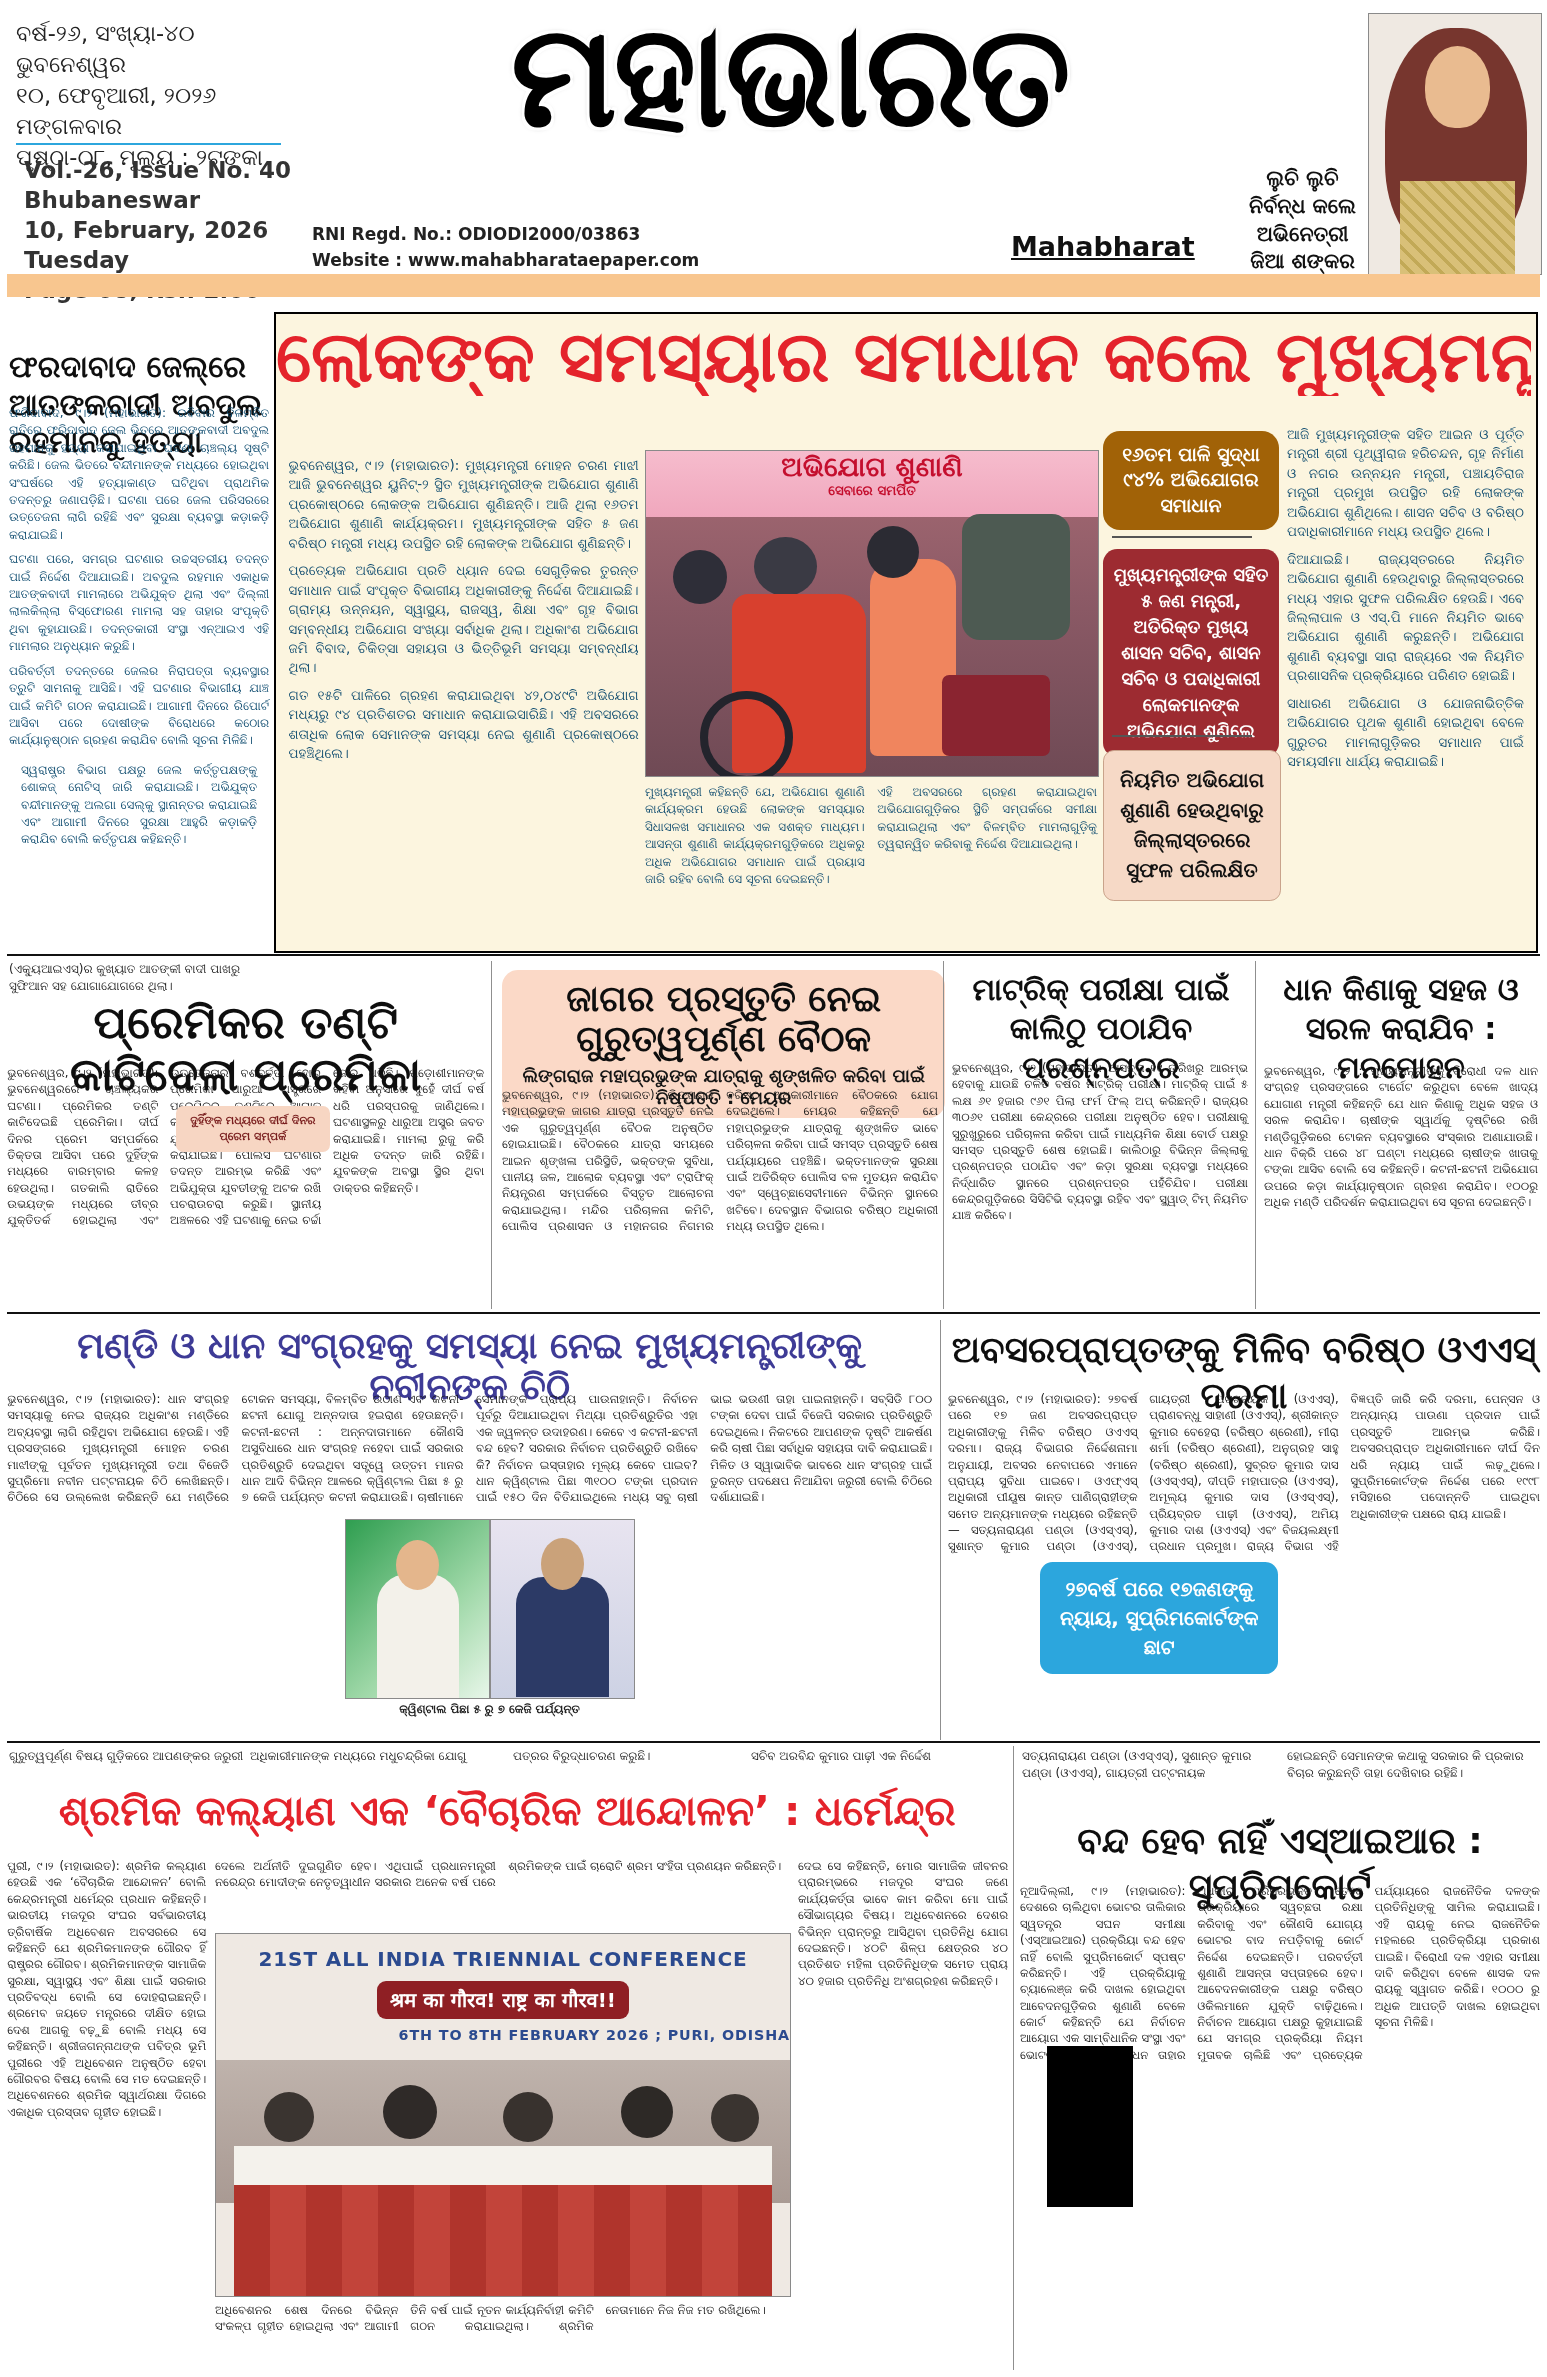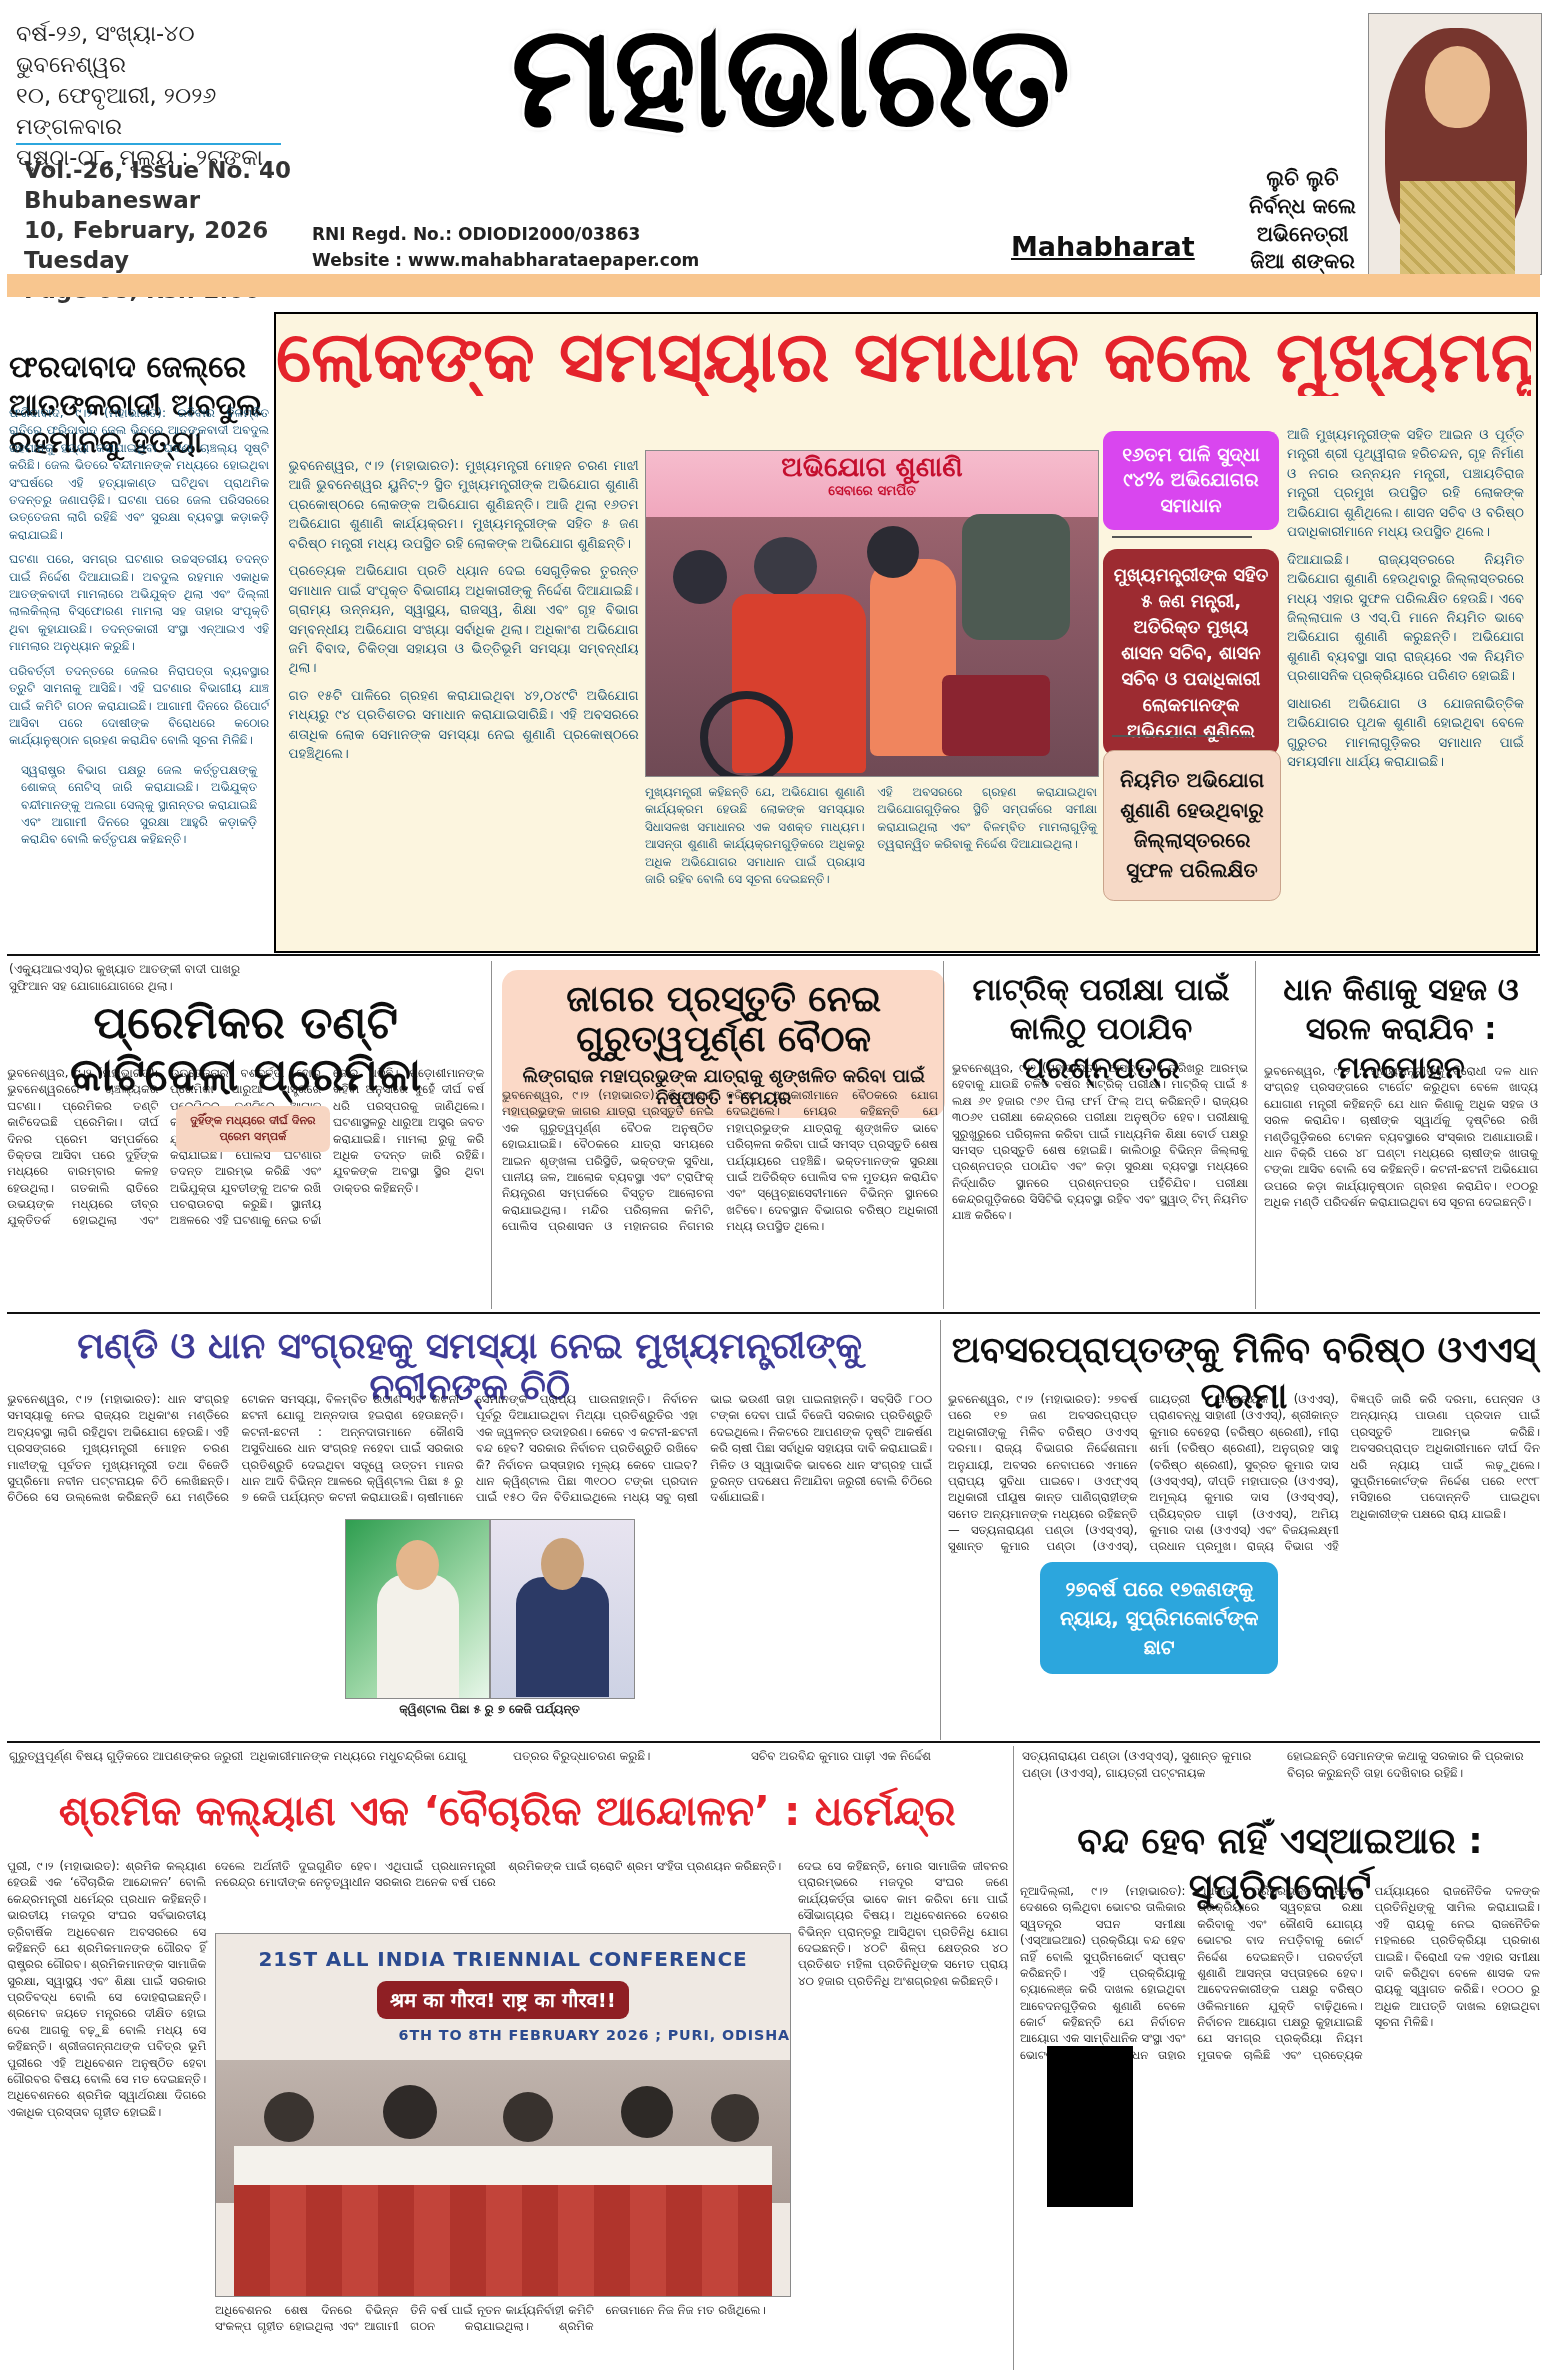--- a/index.html
+++ b/index.html
@@ -21,21 +21,21 @@
   .name-en{font-size:27px;font-weight:bold;text-decoration:underline;color:#111;}
   .promo-cap{font-size:20.6px;font-weight:bold;text-align:center;line-height:1.35;white-space:pre-line;color:#111;}
   .orange-bar{background:#f8c68f;height:23px;}
   .main-box{border:2.7px solid #000;background:#fcf5df;}
   .main-headline{font-size:70px;font-weight:900;color:#e4232b;text-align:center;line-height:1.1;white-space:nowrap;}
   .h-black-lg{font-size:45px;font-weight:900;color:#0e0e0e;text-align:center;line-height:1.15;}
   .h-black-md{font-size:30.5px;font-weight:900;color:#0e0e0e;text-align:center;line-height:1.28;}
   .h-black-sm{font-size:30px;font-weight:900;color:#0e0e0e;line-height:1.25;}
   .h-blue{font-size:36px;font-weight:900;color:#3e3b96;text-align:center;line-height:1.15;}
   .h-red{font-size:41px;font-weight:900;color:#e4232b;text-align:center;line-height:1.12;}
-  .pill-blue{background:#d946ef;color:#fff;border-radius:11px;font-size:19px;font-weight:bold;
+  .pill-blue{background:#a16207;color:#fff;border-radius:17px;font-size:19px;font-weight:bold;
              text-align:center;padding:10.8px 9px;line-height:1.35;}
   .box-darkred{background:#9d2b31;color:#fff;border-radius:14.3px;font-size:18px;font-weight:bold;
                text-align:center;padding:12.6px 9px;line-height:1.45;}
   .box-pink{background:#f6d9c6;color:#111;border:0.9px solid #c9a38b;border-radius:10.8px;font-size:20px;
             font-weight:bold;text-align:center;padding:14.3px 9px;line-height:1.5;}
   .box-cyan{background:#2ca6dd;color:#fff;border-radius:12.6px;font-size:20px;font-weight:bold;
             text-align:center;padding:12.6px 7.2px;line-height:1.45;white-space:pre-line;}
   .jagara-box{background:#fbd9c7;border-radius:16px;text-align:center;padding:9px 7.2px;}
   .jagara-h{font-size:36px;font-weight:900;color:#0e0e0e;line-height:1.1;}
   .jagara-sub{font-size:18px;font-weight:bold;color:#141414;margin-top:7.2px;}

